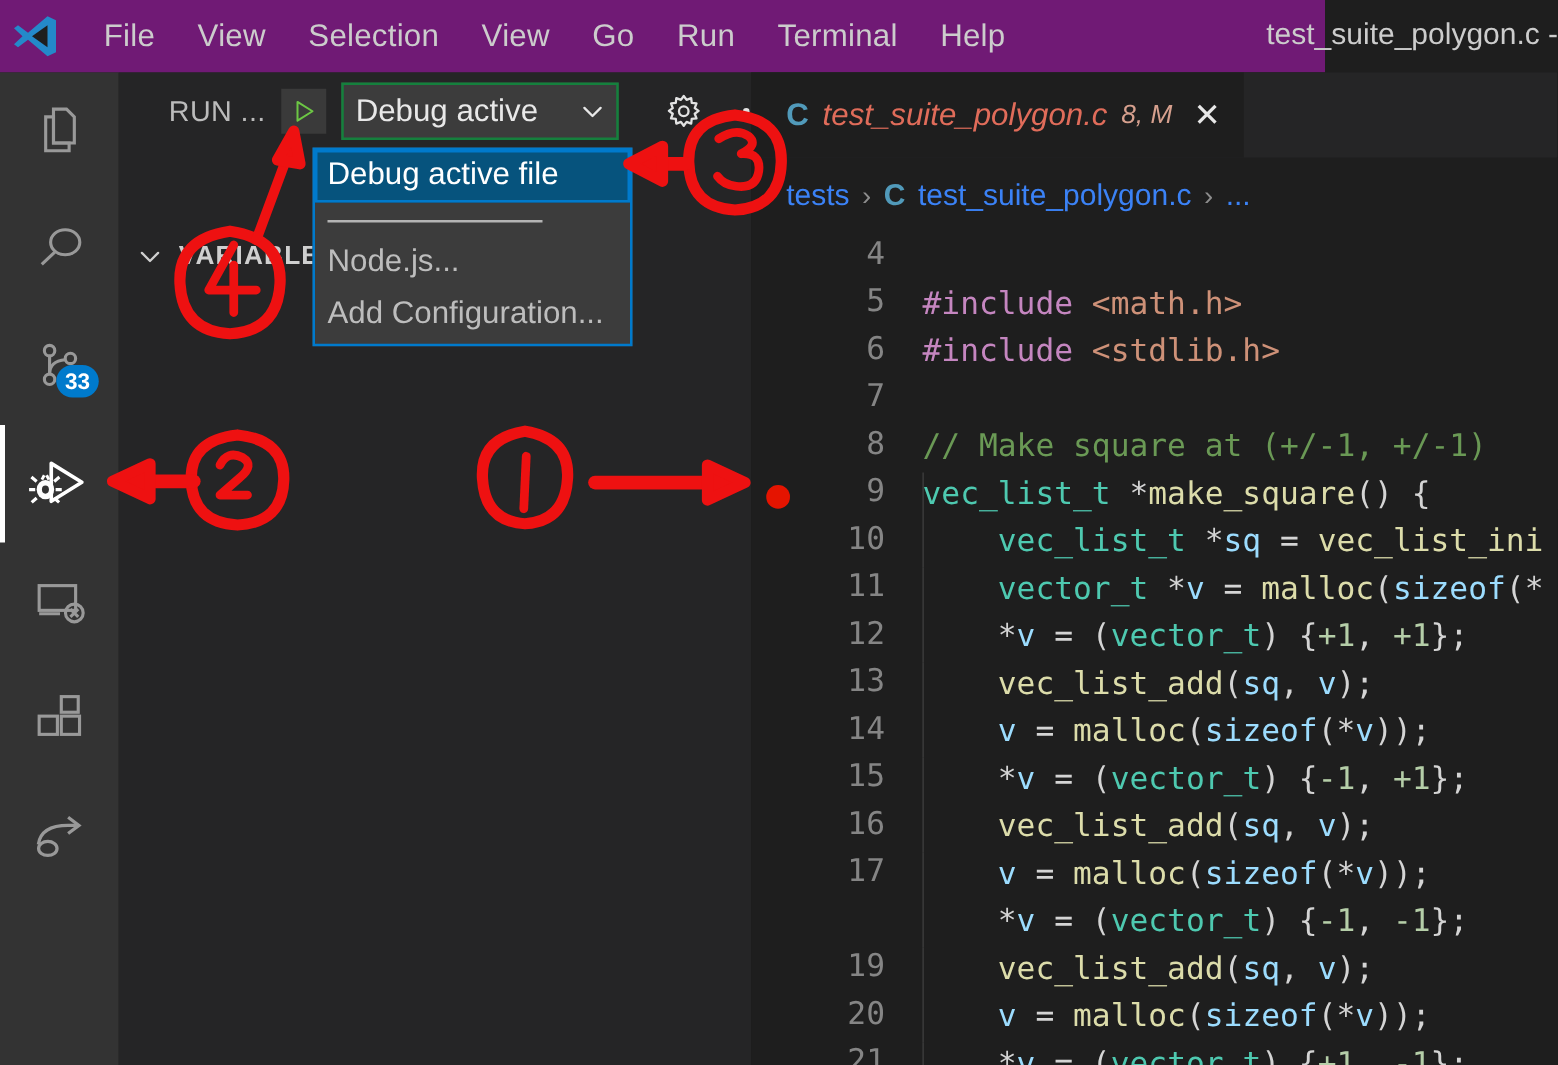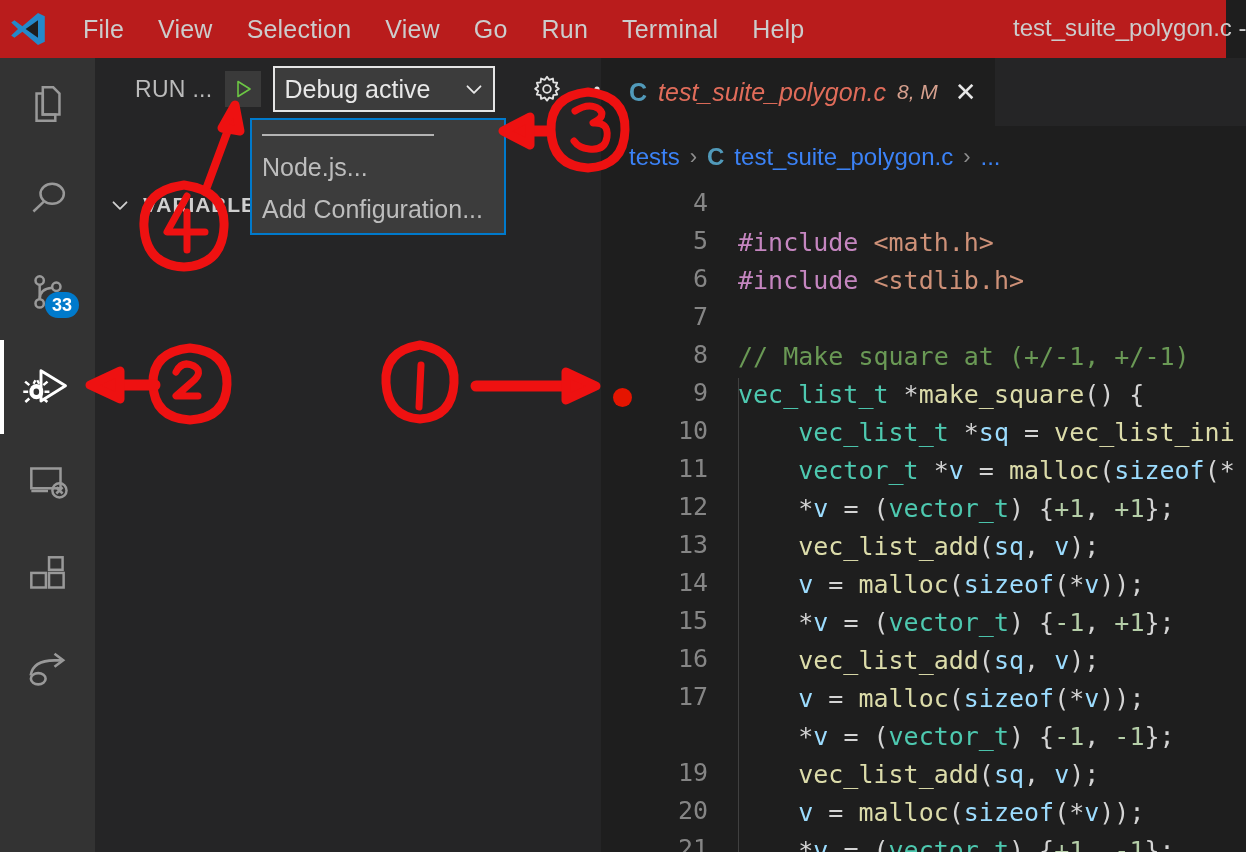--- a/index.html
+++ b/index.html
@@ -5,22 +5,22 @@
   * { box-sizing: border-box; margin: 0; padding: 0; }
   html, body {
     width: 1246px; height: 852px;
     background: #1e1e1e; overflow: hidden;
     font-family: "Liberation Sans", sans-serif;
   }
   #app { position: relative; width: 1246px; height: 852px; background: #1e1e1e; }
 
   
   .titlebar {
-    position: absolute; top: 0; left: 0; width: 1226px; height: 58px;
-    background: #b91c1c; display: flex; align-items: center;
+    position: absolute; top: 0; left: 0; width: 1060px; height: 58px;
+    background: #701a75; display: flex; align-items: center;
   }
   .vscode-logo { width: 40px; height: 40px; margin-left: 8px; margin-right: 18px; flex: none; }
   .menu { display: flex; align-items: center; gap: 0px; }
   .menu-item {
     color: #cccccc; font-size: 25px; padding: 4px 17px;
     white-space: nowrap; letter-spacing: 0.2px;
   }
   .window-title {
     position: absolute; left: 1013px; top: 14px;
     color: #cccccc; font-size: 24px; white-space: nowrap;
@@ -58,21 +58,21 @@
   }
   .sidebar-title {
     color: #bbbbbb; font-size: 23px; white-space: nowrap; letter-spacing: .3px;
   }
   .run-play-btn {
     width: 36px; height: 36px; display: flex; align-items: center; justify-content: center;
     background: #3a3a3a; margin-left: 2px; flex: none;
   }
   .config-select {
     position: relative; width: 222px; height: 46px;
-    background: #3c3c3c; border: 2px solid #e5e5e5;
+    background: #3c3c3c; border: 2px solid #15803d;
     display: flex; align-items: center; padding: 0 6px 0 10px;
     margin-left: 2px; flex: none;
   }
   .config-select-text {
     color: #e8e8e8; font-size: 25px; white-space: nowrap; overflow: hidden;
     flex: 1;
   }
   .icon-btn {
     width: 40px; height: 40px; display: flex; align-items: center;
     justify-content: center; flex: none;
@@ -286,20 +286,21 @@
     <div id="variables-section" class="section-head">
       <svg width="26" height="26" viewBox="0 0 24 24" fill="none" stroke="#cfcfcf" stroke-width="1.7">
         <path d="M6 9.5 L12 15.5 L18 9.5" stroke-linecap="round" stroke-linejoin="round"></path>
       </svg>
       <span class="section-label">VARIABLES</span>
     </div>
 
   </div>
 
   <div class="dropdown">
+    <div class="dd-item selected">Debug active file</div>
     <div class="dd-sep-wrap">
       <div class="dd-sep"></div>
     </div>
     <div class="dd-item">Node.js...</div>
     <div class="dd-item">Add Configuration...</div>
   </div>
 
   <div class="editor-area">
 
     <div class="tabbar">

